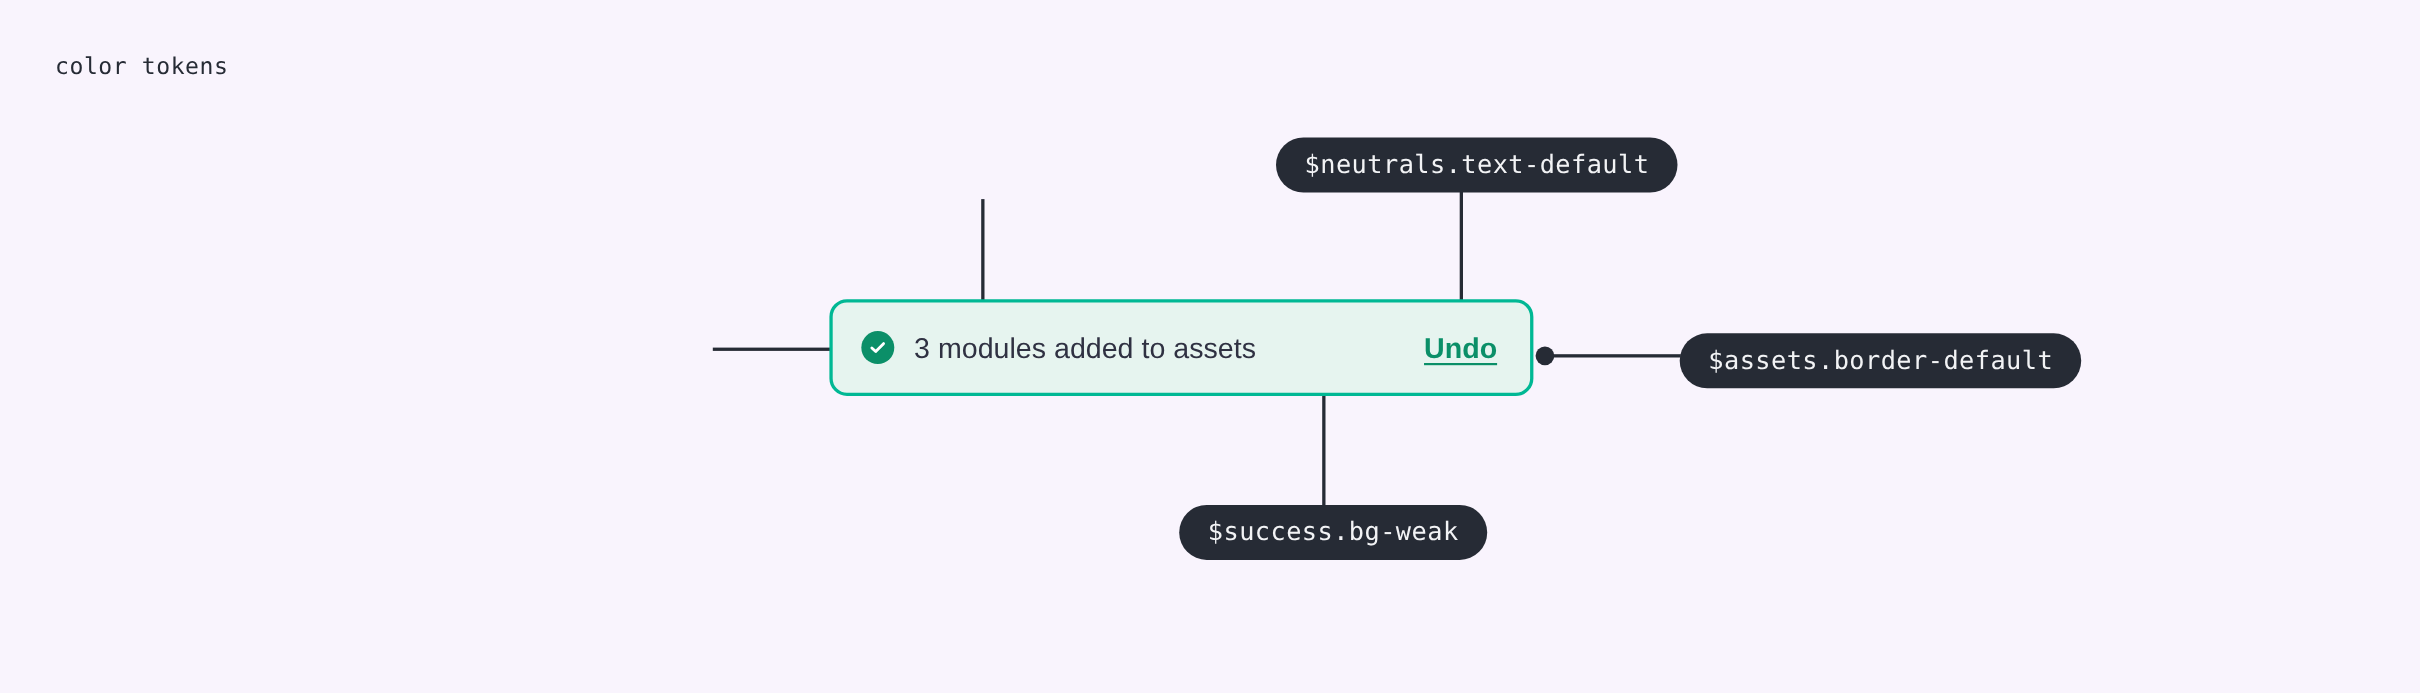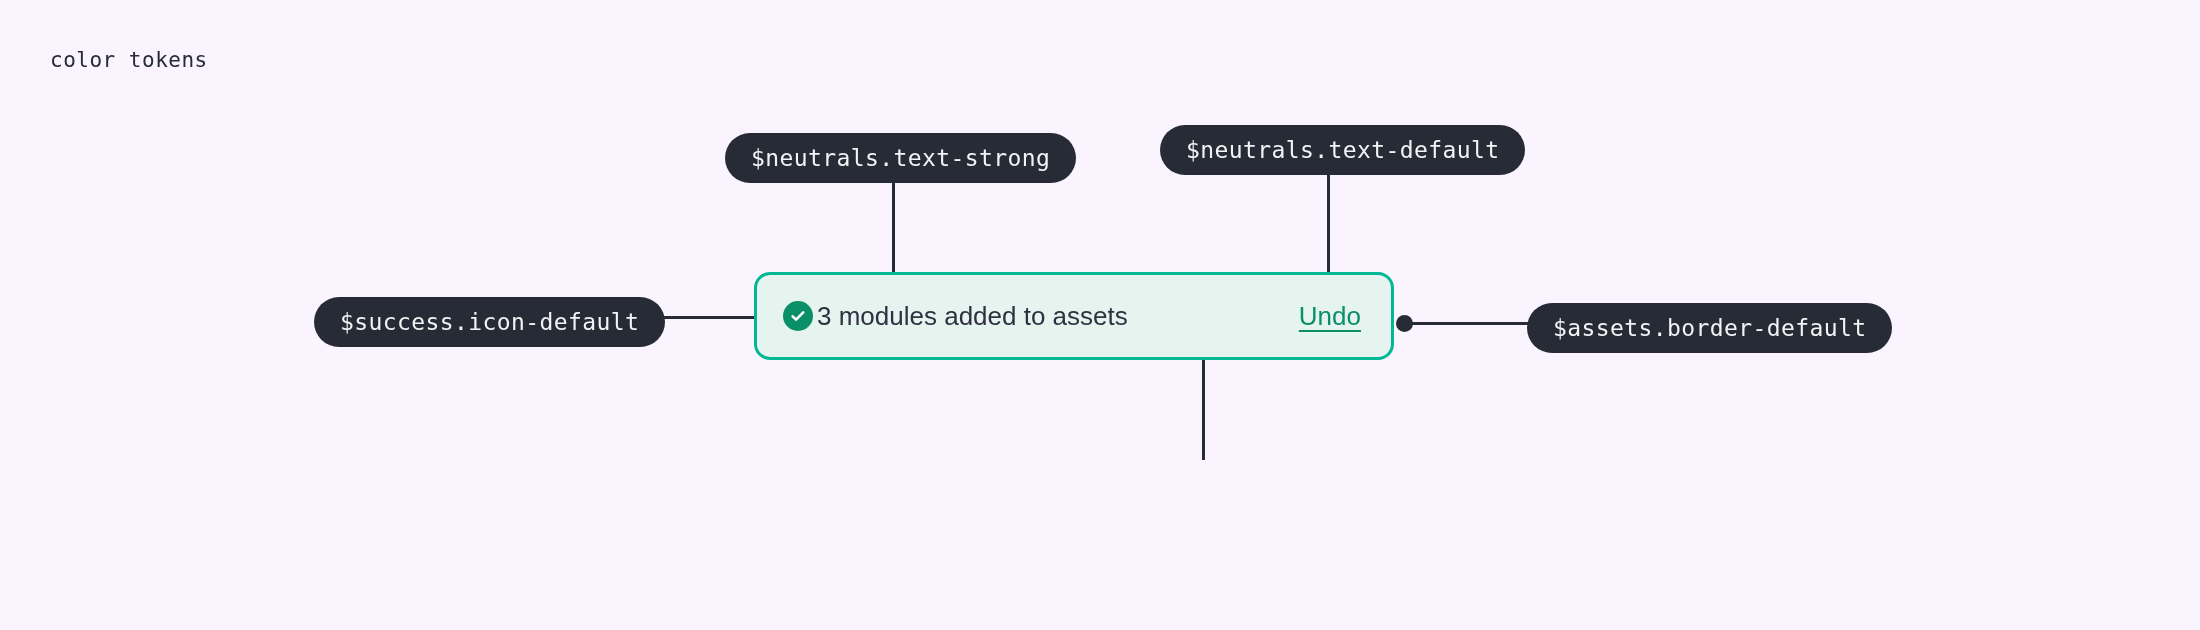--- a/index.html
+++ b/index.html
@@ -86,35 +86,36 @@
     border-radius: 50%;
     background: #0b8f68;
     display: flex;
     align-items: center;
     justify-content: center;
   }
   .toast-icon svg { display: block; }
 
   .toast-message {
     flex: 1 1 auto;
-    margin-left: 4px;
+    margin-left: 18px;
     font-size: 26px;
     color: #2f3142;
     white-space: nowrap;
   }
 
   .toast-action {
     flex: 0 0 auto;
     font-size: 26px;
     color: #0b8f68;
     text-decoration: underline;
     text-underline-offset: 5px;
     cursor: pointer;
     white-space: nowrap;
     margin-right: 6px;
+    font-weight: bold;
   }
 </style>
 </head>
 <body>
 
 <div id="stage">
 
   <div class="page-title">color tokens</div>
 
   <div class="conn conn-v" style="left:892px; top:181px; height:122px;"></div>
@@ -125,28 +126,27 @@
 
   <div class="conn conn-h" style="left:648px; top:316px; width:140px;"></div>
   <div class="dot" style="left:772px; top:309px;"></div>
 
   <div class="conn conn-h" style="left:1400px; top:322px; width:128px;"></div>
   <div class="dot" style="left:1396px; top:315px;"></div>
 
   <div class="conn conn-v" style="left:1202px; top:338px; height:122px;"></div>
   <div class="dot" style="left:1195px; top:324px;"></div>
 
-  <div class="pill" style="left:725px; top:133px;">$neutrals.text-strong</div>
 
   <div class="pill" style="left:1160px; top:125px;">$neutrals.text-default</div>
 
-  <div class="pill" style="left:314px; top:297px;">$success.icon-default</div>
 
   <div class="pill" style="left:1527px; top:303px;">$assets.border-default</div>
 
+  <div class="pill" style="left:1072px; top:459px;">$success.bg-weak</div>
 
   <div class="toast">
 
     <span class="toast-icon">
       <svg width="18" height="18" viewBox="0 0 18 18" aria-hidden="true">
         <path d="M3.6 9.4 L7.1 12.6 L14.2 5.4" fill="none" stroke="#ffffff" stroke-width="2.6" stroke-linecap="round" stroke-linejoin="round"></path>
       </svg>
     </span>
 
     <span class="toast-message">3 modules added to assets</span>

